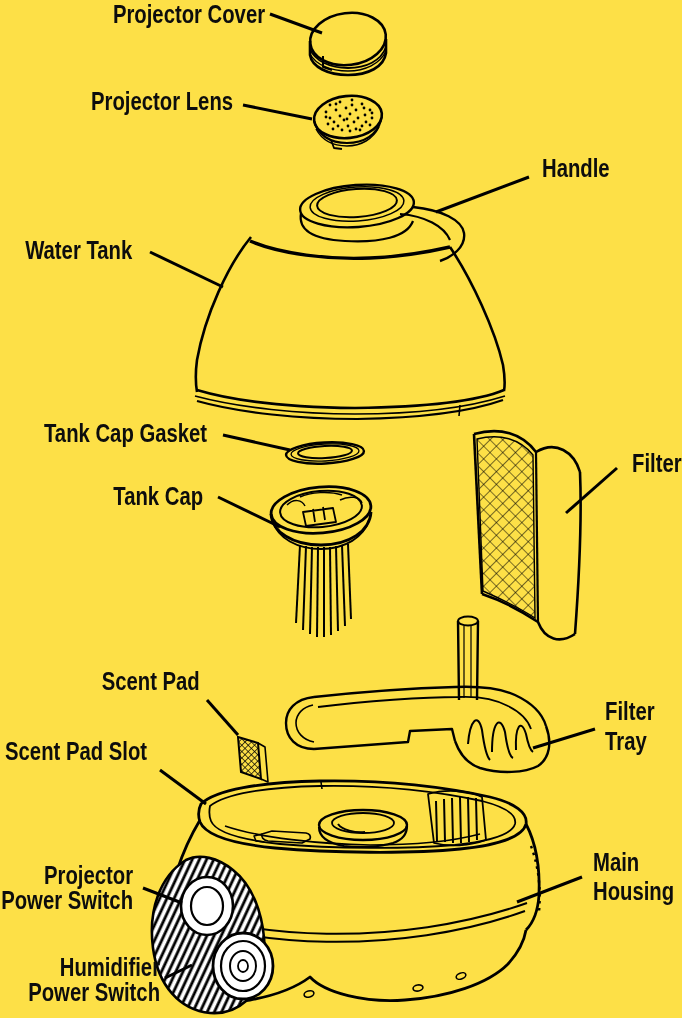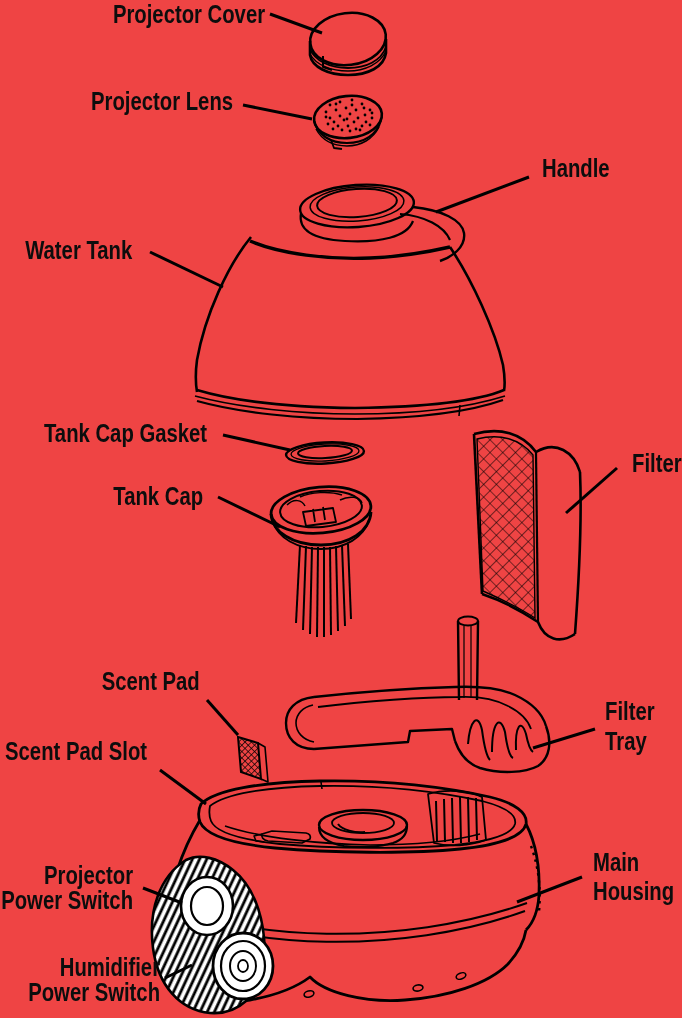--- a/index.html
+++ b/index.html
@@ -1,17 +1,17 @@
 <!DOCTYPE html>
 <html><head>
 <meta charset="utf-8">
 <style>
   html,body{margin:0;padding:0;background:#fff;}
   .stage{
-    position:relative;width:682px;height:1018px;background:#ef4444;
+    position:relative;width:682px;height:1018px;background:#fde047;
     overflow:hidden;font-family:"Liberation Sans",sans-serif;
   }
   .stage svg{position:absolute;left:0;top:0;}
   svg .ln{fill:none;stroke:#000;stroke-linecap:butt;stroke-linejoin:round;}
   .label{
     position:absolute;color:#0d0d0d;white-space:nowrap;
     font-family:"Liberation Sans",sans-serif;
     font-size:26px;line-height:26px;font-weight:bold;
     transform:scaleX(0.78);
   }

